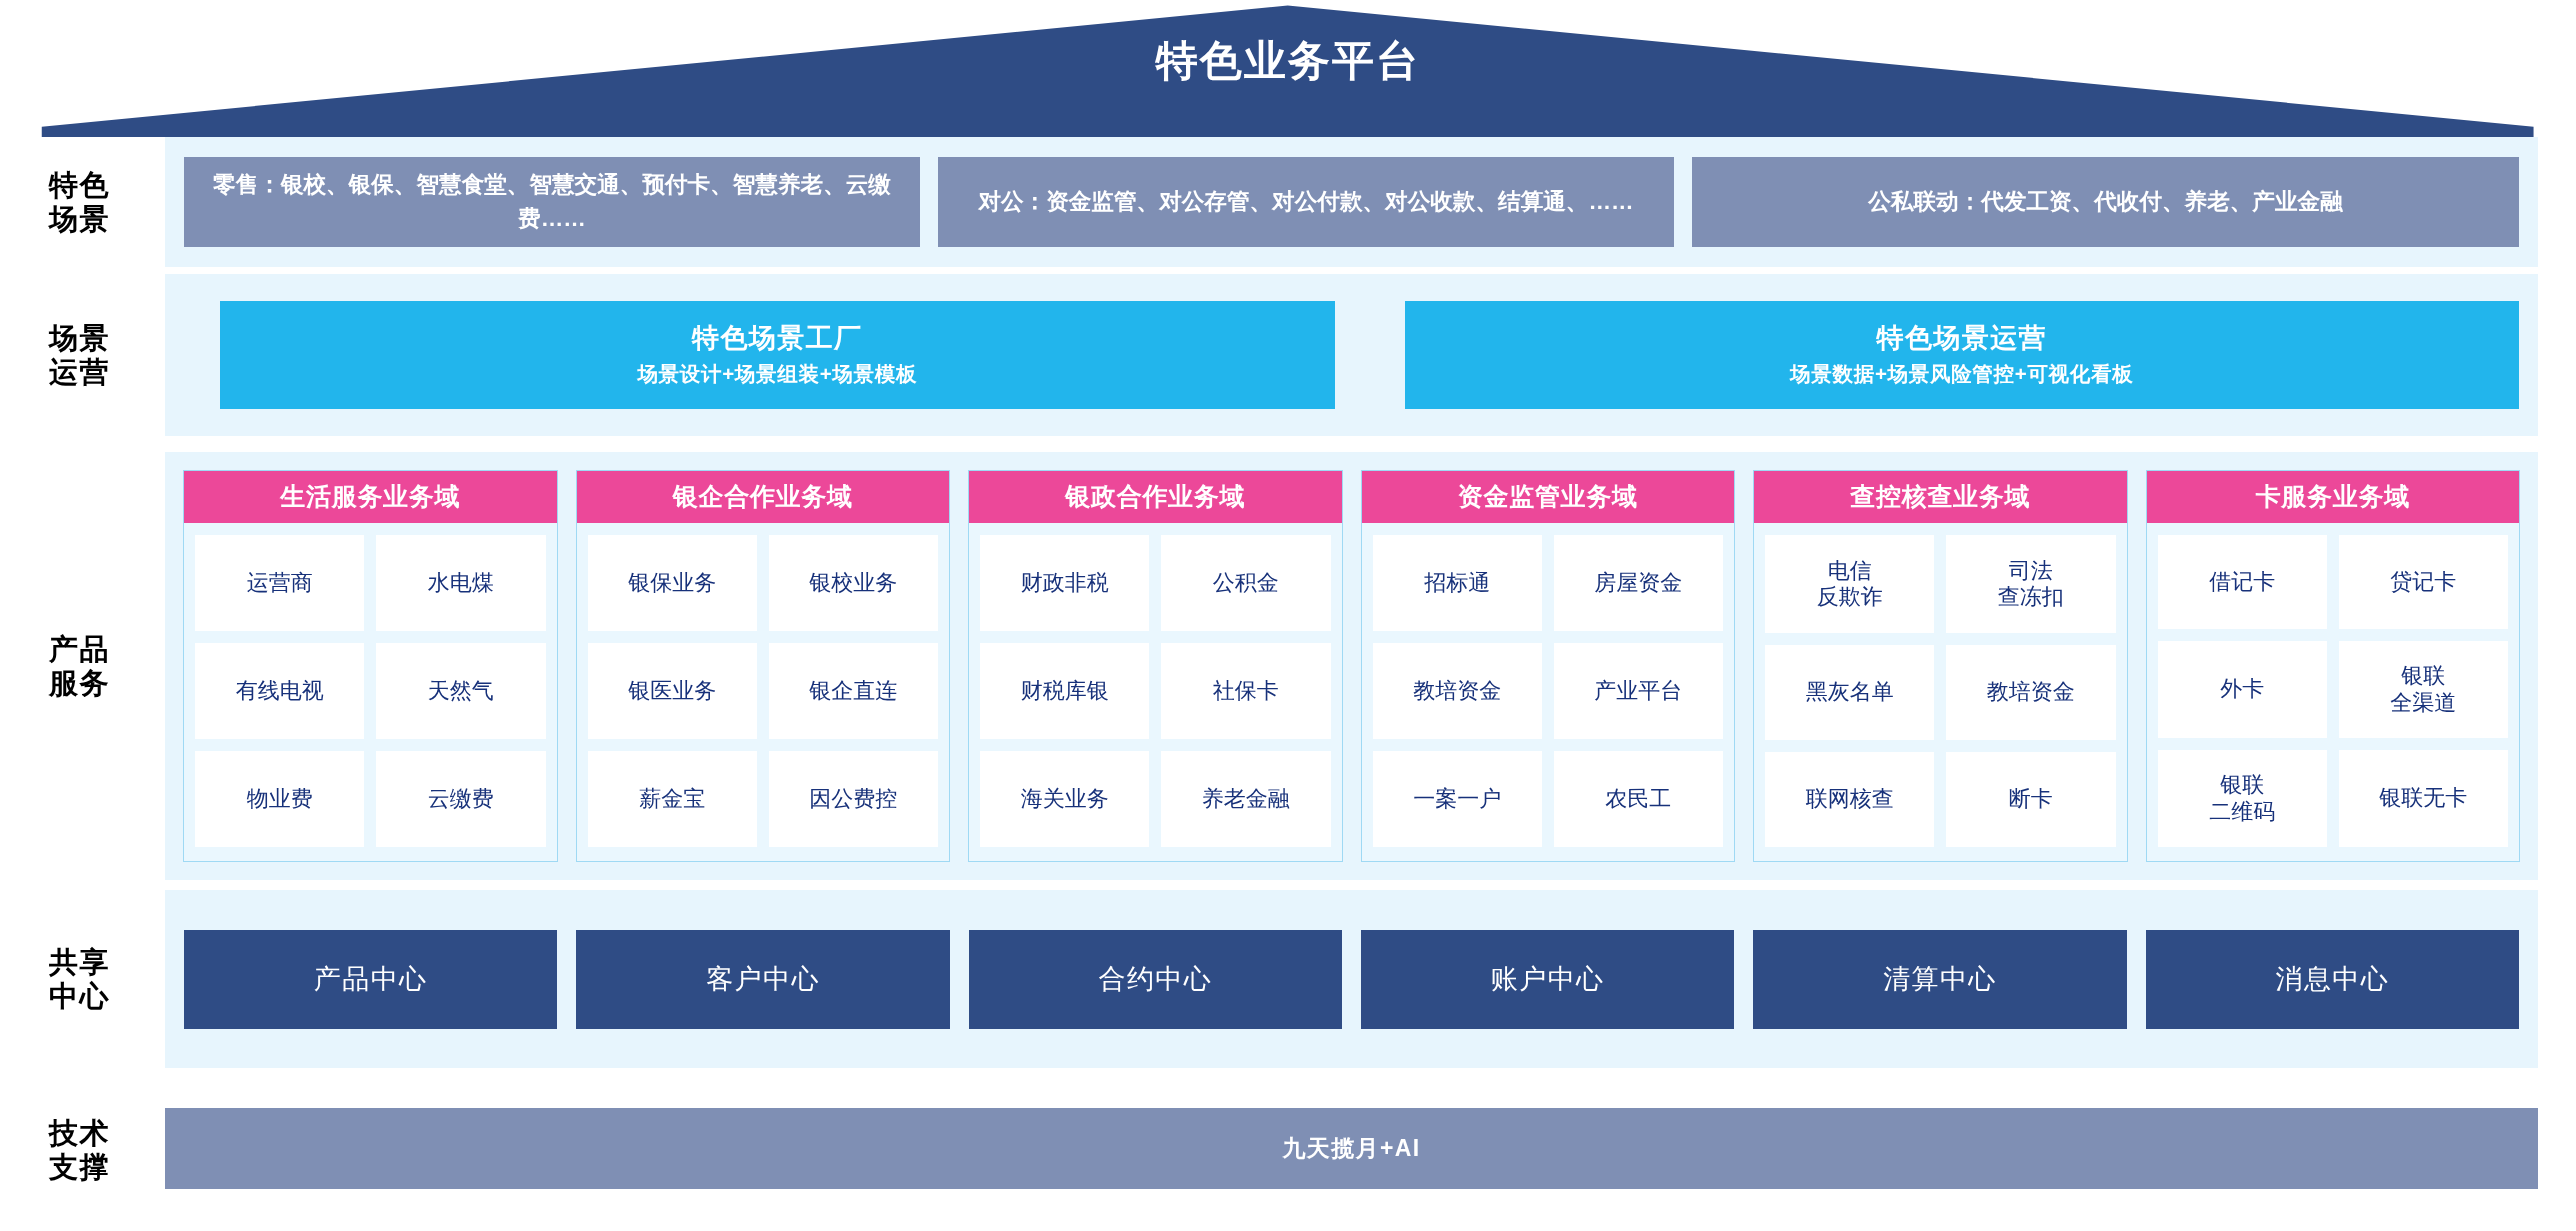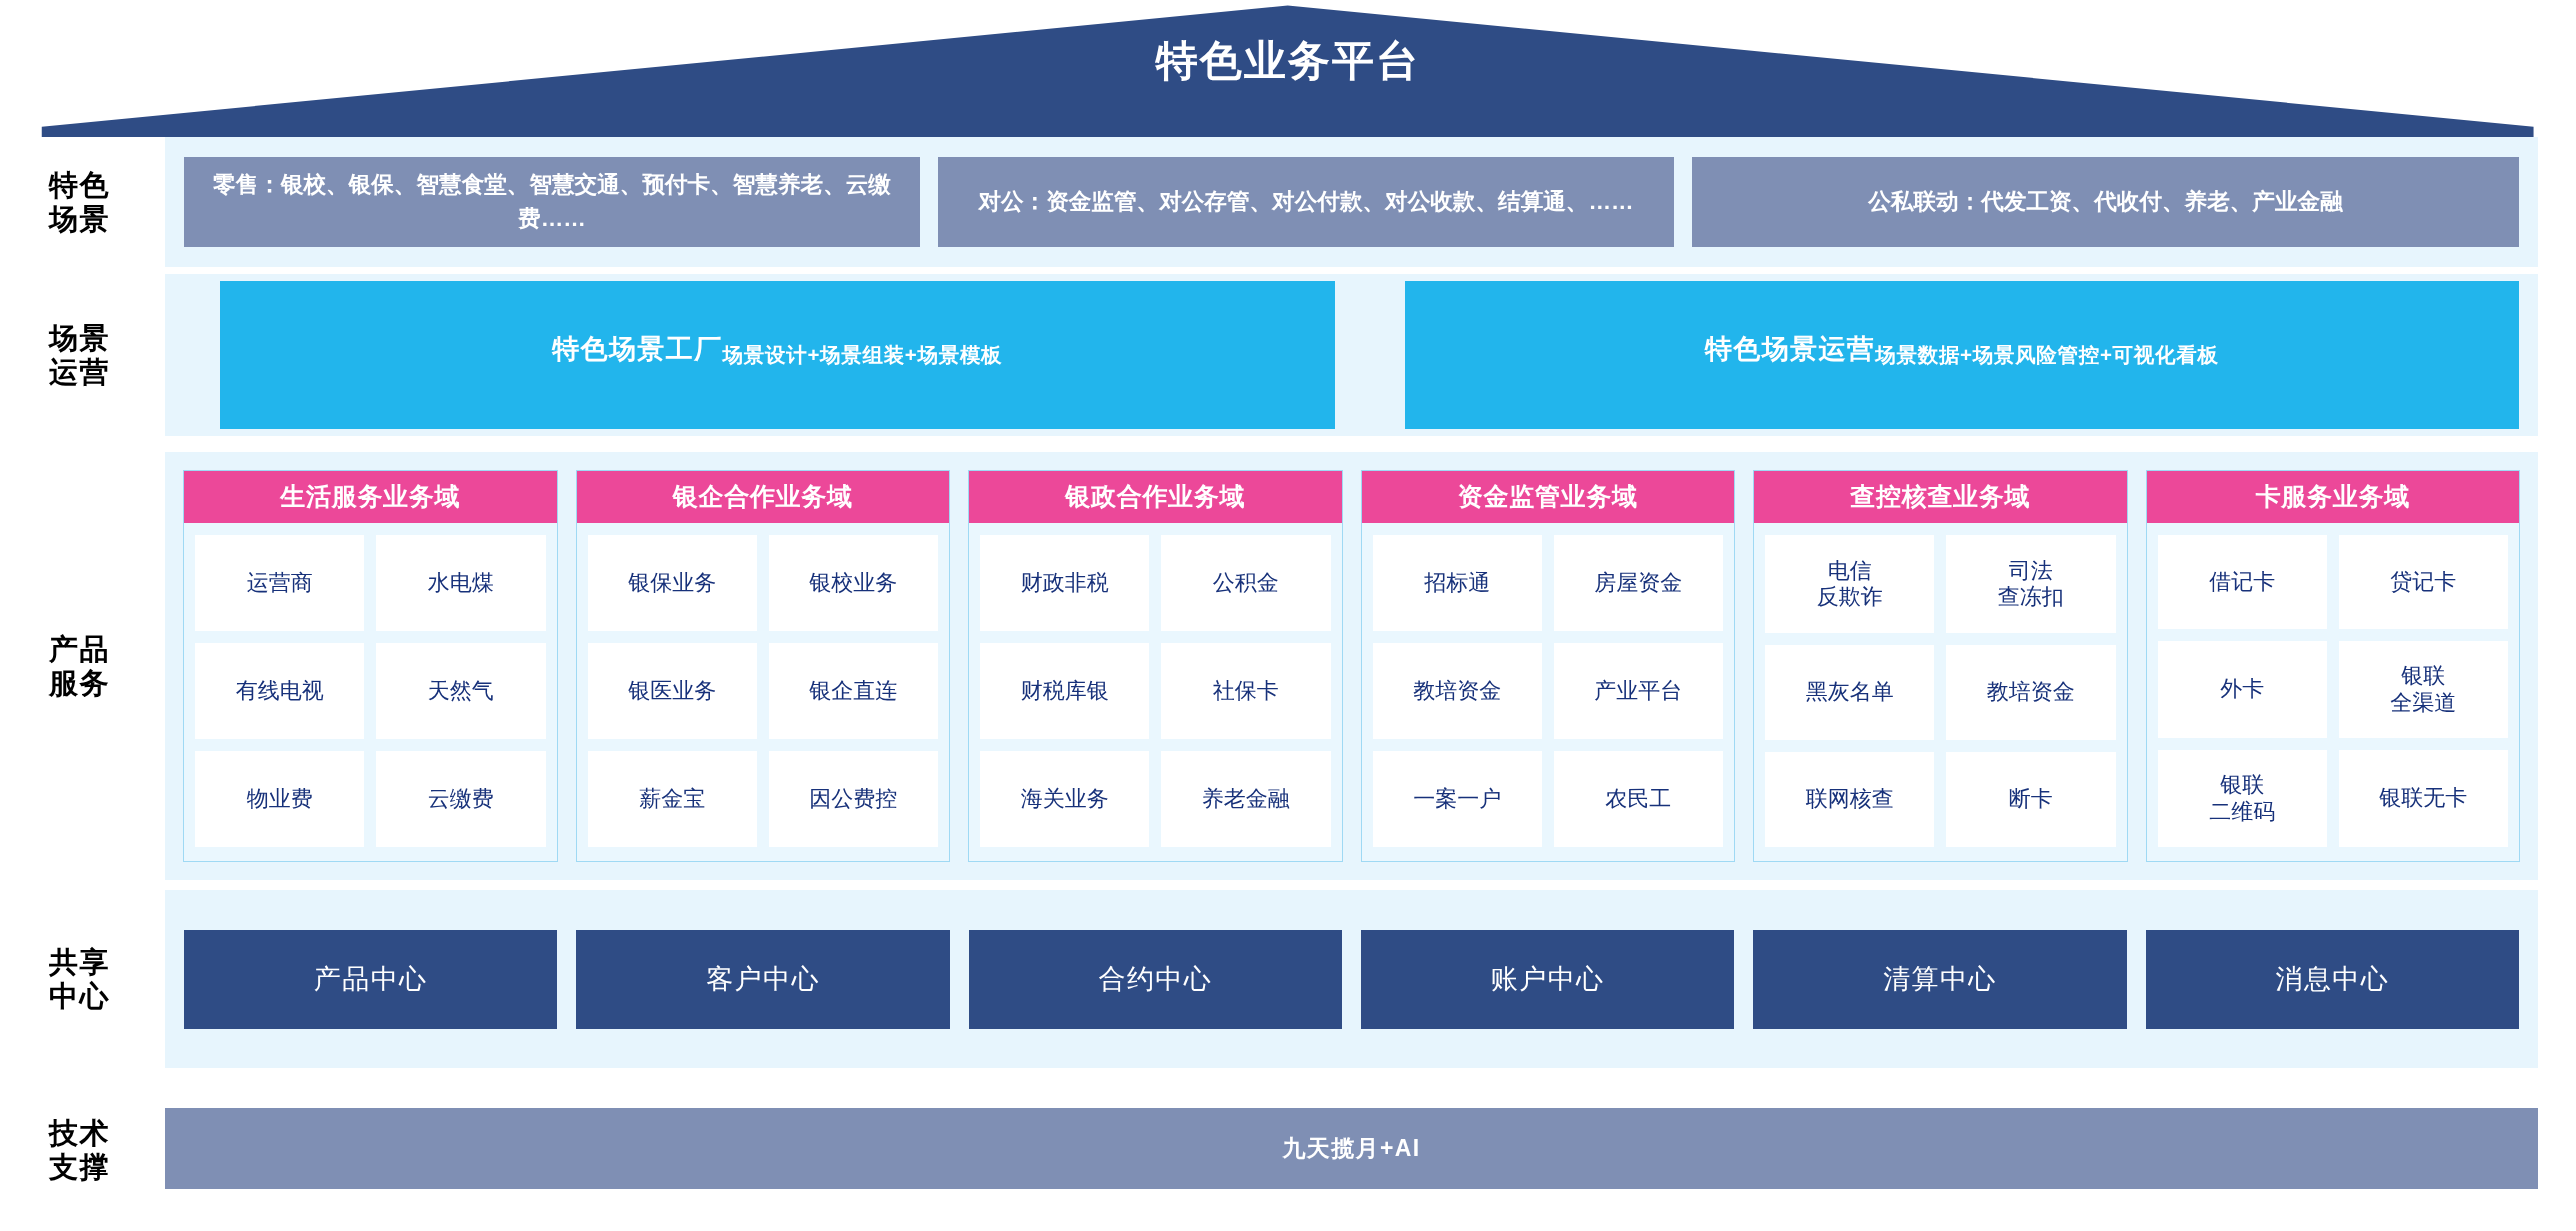--- a/index.html
+++ b/index.html
@@ -48,22 +48,22 @@
     height:90px;
   }
   .scene-box.b1{flex:0 0 736px;}
   .scene-box.b2{flex:0 0 736px;}
   .scene-box.b3{flex:1 1 auto;}
 
   
   #row-ops .band{padding:15px 19px;gap:34px;}
   .ops-box{
     flex:1 1 0;background:#22b5ec;color:#ffffff;text-align:center;
-    display:flex;flex-direction:row;align-items:center;justify-content:center;
-    height:148px;box-sizing:border-box;margin-left:36px;
+    display:flex;flex-direction:column;align-items:center;justify-content:center;
+    height:108px;box-sizing:border-box;margin-left:36px;
   }
   .ops-title{font-size:27px;font-weight:bold;line-height:1.1;margin-bottom:9.6px;letter-spacing:1.4px;}
   .ops-sub{font-size:20.5px;font-weight:bold;line-height:1.1;letter-spacing:0.7px;}
 
   
   #row-product .band{padding:18px 18px;gap:18px;align-items:stretch;}
   .domain-col{
     flex:1 1 0;display:flex;flex-direction:column;
     border:1.4px solid #9fd9f4;background:#eaf7fe;box-sizing:border-box;
   }

